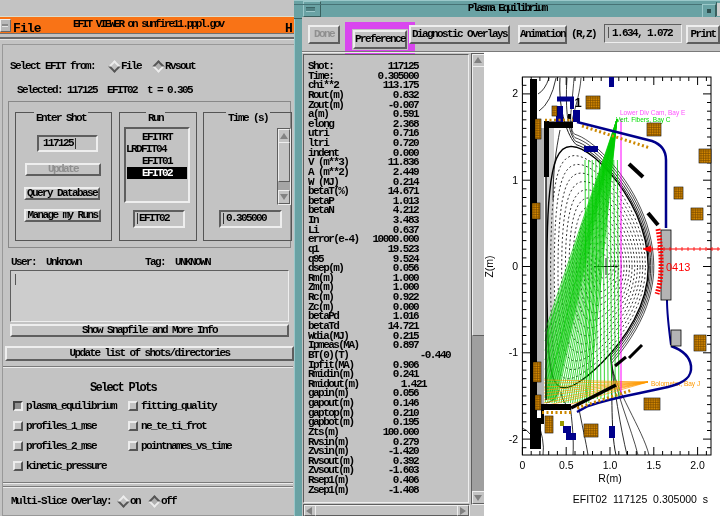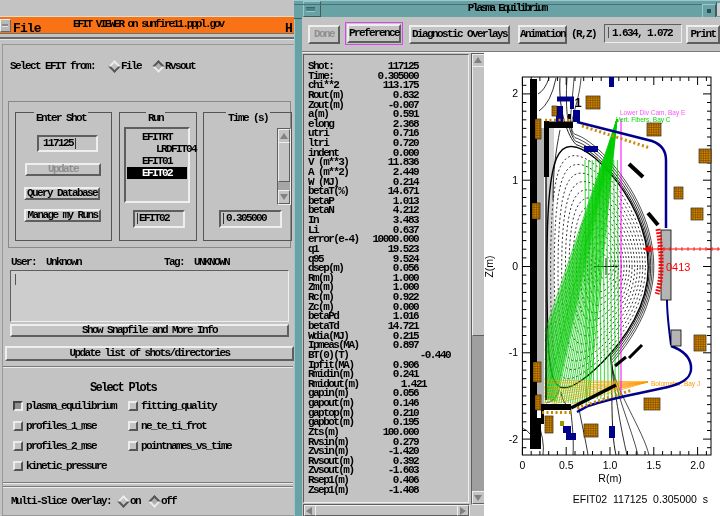--- a/index.html
+++ b/index.html
@@ -41,38 +41,39 @@
     <div class="abs" style="left:0;top:37px;width:296px;height:2px;background:#6a6a6a;border-bottom:1px solid #e5e5e5;"></div>
 
     <div class="abs" style="left:2px;top:44px;width:291px;height:470px;border:1px solid #989898;"></div>
 
     <div class="lab abs" style="left:10px;top:60px;">Select EFIT from:</div>
     <div class="abs diamond" style="left:110px;top:62px;"></div>
     <div class="lab abs" style="left:121px;top:60px;">File</div>
     <div class="abs diamond sel" style="left:154px;top:62px;"></div>
     <div class="lab abs" style="left:165px;top:60px;">Rvsout</div>
 
+    <div class="lab abs" style="left:17px;top:84px;">Selected: 117125  EFIT02  t = 0.305</div>
 
     <div class="abs" style="left:8px;top:101px;width:281px;height:145px;border:1px solid #888;"></div>
 
     <div class="abs" style="left:15px;top:112px;width:95px;height:127px;border:1px solid #555;"></div>
     <div class="lab abs" style="left:34px;top:112px;background:#c3c3c3;padding:0 2px;">Enter Shot</div>
     <div class="abs sunken" style="left:37px;top:135px;width:57px;height:13px;background:#c3c3c3;">
       <div class="lab abs" style="left:4px;top:0px;">117125</div>
       <div class="abs" style="left:36px;top:1px;width:1px;height:11px;background:#333;"></div>
     </div>
     <div class="abs raised btn" style="left:25px;top:163px;width:72px;height:9px;color:#8f8f8f;line-height:9px;">Update</div>
     <div class="abs raised btn" style="left:24px;top:187px;width:72px;height:9px;line-height:9px;">Query Database</div>
     <div class="abs raised btn" style="left:24px;top:209px;width:73px;height:9px;line-height:9px;">Manage my Runs</div>
 
     <div class="abs" style="left:119px;top:112px;width:76px;height:127px;border:1px solid #555;"></div>
     <div class="lab abs" style="left:146px;top:112px;background:#c3c3c3;padding:0 2px;">Run</div>
     <div class="abs sunken" style="left:124px;top:127px;width:62px;height:72px;background:#c3c3c3;">
       <div class="lab abs" style="left:0;top:2px;width:62px;text-align:center;">EFITRT</div>
-      <div class="lab abs" style="left:8px;top:14px;width:62px;text-align:right;">LRDFIT04</div>
+      <div class="lab abs" style="left:0;top:14px;width:62px;text-align:left;">LRDFIT04</div>
       <div class="lab abs" style="left:0;top:26px;width:62px;text-align:center;">EFIT01</div>
       <div class="abs lab" style="left:1px;top:38px;width:60px;height:12px;background:#000;color:#fff;text-align:center;">EFIT02</div>
     </div>
     <div class="abs sunken" style="left:133px;top:210px;width:48px;height:14px;background:#c3c3c3;">
       <div class="abs" style="left:2px;top:1px;width:1px;height:11px;background:#333;"></div>
       <div class="lab abs" style="left:4px;top:0px;">EFIT02</div>
     </div>
 
     <div class="abs" style="left:203px;top:112px;width:87px;height:127px;border:1px solid #555;"></div>
     <div class="lab abs" style="left:226px;top:112px;background:#c3c3c3;padding:0 2px;">Time (s)</div>
@@ -85,21 +86,21 @@
       <div class="abs raised1" style="left:0px;top:61px;width:10px;height:12px;background:#c3c3c3;">
         <div class="abs" style="left:1px;top:3px;width:0;height:0;border-left:4px solid transparent;border-right:4px solid transparent;border-top:6px solid #838383;"></div>
       </div>
     </div>
     <div class="abs sunken" style="left:219px;top:210px;width:59px;height:14px;background:#c3c3c3;">
       <div class="abs" style="left:2px;top:1px;width:1px;height:11px;background:#333;"></div>
       <div class="lab abs" style="left:5px;top:0px;">0.305000</div>
     </div>
 
     <div class="lab abs" style="left:11px;top:256px;">User:  Unknown</div>
-    <div class="lab abs" style="left:145px;top:256px;margin-left:19px;">Tag:  UNKNOWN</div>
+    <div class="lab abs" style="left:145px;top:256px;">Tag:  UNKNOWN</div>
 
     <div class="abs sunken1" style="left:10px;top:270px;width:277px;height:50px;background:#cdcdcd;">
       <div class="abs" style="left:4px;top:3px;width:1px;height:11px;background:#555;"></div>
     </div>
 
     <div class="abs raised btn" style="left:10px;top:324px;width:275px;height:9px;line-height:8px;">Show Snapfile and More Info</div>
     <div class="abs raised btn" style="left:5px;top:346px;width:285px;height:11px;line-height:10px;">Update list of shots/directories</div>
 
     <div class="abs etch-h" style="left:3px;top:366px;width:290px;"></div>
 
@@ -141,21 +142,21 @@
   <div class="abs" style="left:702px;top:4px;width:12px;height:12px;background:#69a2a4;border:1px solid #39605f;border-top-color:#9bc8ca;border-left-color:#9bc8ca;">
     <div class="abs" style="left:4px;top:4px;width:4px;height:4px;background:#2e4f4f;"></div>
   </div>
   <div class="abs" style="left:716px;top:2px;width:1px;height:14px;background:#39605f;"></div>
   <div class="abs" style="left:717px;top:3px;width:3px;height:13px;background:#cfcfcf;"></div>
   <div class="lab abs" style="left:294px;top:2px;width:426px;text-align:center;font-size:11px;letter-spacing:-2.25px;">Plasma Equilibrium</div>
 
   <div class="abs" style="left:302px;top:17px;width:418px;height:499px;background:#c3c3c3;">
 
     <div class="abs raised btn" style="left:6px;top:8px;width:28px;height:15px;color:#8f8f8f;line-height:15px;">Done</div>
-    <div class="abs" style="left:43px;top:5px;width:56px;height:21px;border:1px solid #d946ef;">
+    <div class="abs" style="left:43px;top:5px;width:56px;height:21px;border:7px solid #d946ef;">
       <div class="abs raised btn" style="left:1px;top:1px;width:50px;height:15px;line-height:15px;">Preference</div>
     </div>
     <div class="abs raised btn" style="left:107px;top:8px;width:97px;height:15px;line-height:15px;">Diagnostic Overlays</div>
     <div class="abs raised btn" style="left:216px;top:8px;width:45px;height:15px;line-height:15px;">Animation</div>
     <div class="lab abs" style="left:269px;top:11px;">(R,Z)</div>
     <div class="abs sunken1" style="left:302px;top:7px;width:76px;height:17px;background:#c3c3c3;">
       <div class="abs" style="left:3px;top:2px;width:1px;height:11px;background:#555;"></div>
       <div class="lab abs" style="left:7px;top:2px;">1.634, 1.072</div>
     </div>
     <div class="abs raised btn" style="left:384px;top:8px;width:30px;height:15px;line-height:15px;">Print</div>

